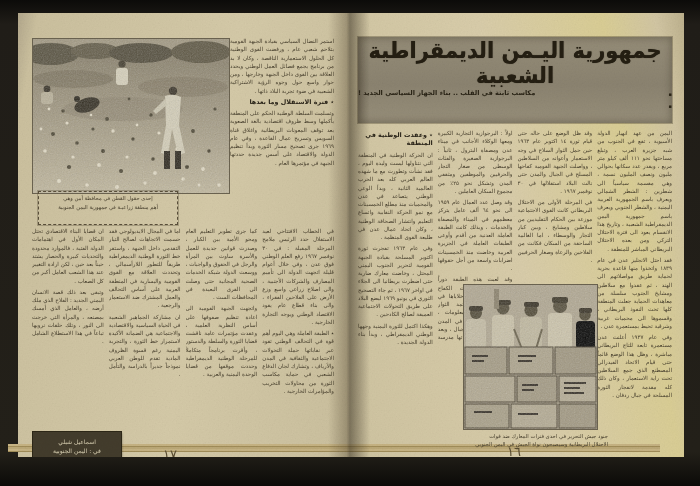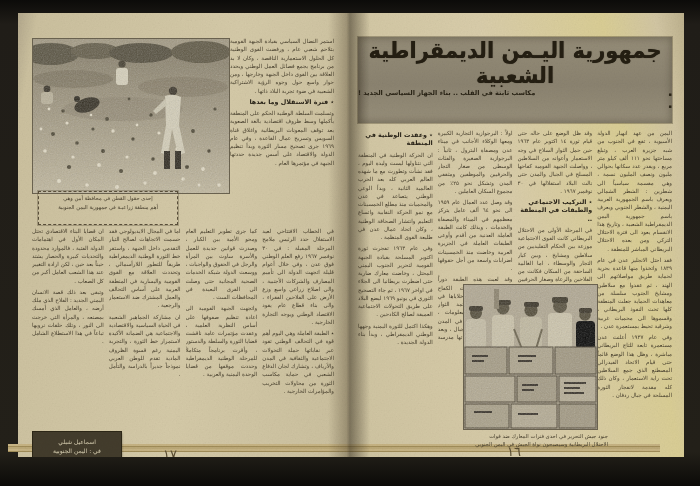--- a/index.html
+++ b/index.html
@@ -209,21 +209,20 @@
       </div>
 
       <div class="cols-right">
         <div class="rcol body-text">
           <p>اليمن من عهد انهيار الدولة الأسيوية ، تقع في الجنوب من شبه جزيرة العرب ، وتبلغ مساحتها نحو ١١١ ألف كيلو متر مربع ، ويقدر عدد سكانها بحوالي مليون ونصف المليون نسمة ، وهي مقسمة سياسياً الى شطرين : الشطر الشمالي ويعرف باسم الجمهورية العربية اليمنية ، والشطر الجنوبي ويعرف باسم جمهورية اليمن الديمقراطية الشعبية ، وتاريخ هذا الانقسام يعود الى فترة الاحتلال التركي ومن بعده الاحتلال البريطاني المباشر للمنطقة .</p>
           <p>فقد احتل الانجليز عدن في عام ١٨٣٩ واتخذوا منها قاعدة بحرية لحماية طريق مواصلاتهم الى الهند ، ثم عقدوا مع سلاطين ومشايخ الجنوب سلسلة من معاهدات الحماية جعلت المنطقة كلها تحت النفوذ البريطاني ، وقسموها الى محميات غربية وشرقية تحيط بمستعمرة عدن .</p>
           <p>وفي عام ١٩٣٧ أعلنت عدن مستعمرة تابعة للتاج البريطاني مباشرة ، وظل هذا الوضع قائماً حتى قيام الاتحاد الفيدرالي المصطنع الذي جمع السلاطين تحت راية الاستعمار ، وكان ذلك كله مقدمة لانفجار الثورة المسلحة في جبال ردفان .</p>
         </div>
         <div class="rcol short body-text">
           <p>وقد ظل الوضع على حاله حتى قيام ثورة ١٤ اكتوبر عام ١٩٦٣ حين حمل الثوار السلاح في وجه الاستعمار وأعوانه من السلاطين ، وواصلت الجبهة القومية كفاحها المسلح في الجبال والمدن حتى نالت البلاد استقلالها في ٣٠ نوفمبر ١٩٦٧ .</p>
-          <div class="col-heading">٭ التركيب الاجتماعي والطبقات في المنطقة ..</div>
           <p>في المرحلة الأولى من الاحتلال البريطاني كانت القوى الاجتماعية موزعة بين الحكام التقليديين من سلاطين ومشايخ ، وبين كبار التجار والوسطاء ، اما الغالبية الساحقة من السكان فكانت من الفلاحين والرعاة وصغار الحرفيين .</p>
         </div>
         <div class="rcol body-text">
           <p>اولاً : البرجوازية التجارية الكبيرة ومعها الوكلاء الأجانب في ميناء عدن ومصفاة البترول ، ثانياً : البرجوازية الصغيرة والفئات الوسطى من صغار التجار والحرفيين والموظفين ومثقفي المدن وتشكل نحو ٢٥٪ من مجموع السكان العاملين .</p>
           <p>وقد وصل عدد العمال عام ١٩٥٩ الى نحو ٦٤ ألف عامل يتركز معظمهم في الميناء والمصفاة والخدمات ، وبذلك كانت الطبقة العاملة العدنية من أقدم وأوعى الطبقات العاملة في الجزيرة العربية وخاضت منذ الخمسينات اضرابات واسعة من أجل حقوقها .</p>
           <p>وقد لعبت هذه الطبقة دوراً حاسماً في سنوات الكفاح المسلح ، اذ كانت خلاياها في الميناء والمصفاة تمد الثوار بالمال والسلاح والمعلومات ، وكان اضرابها العام في المدن سنداً مباشراً لجبهة الجبال ، وبعد الاستقلال صارت نقاباتها مدرسة للكوادر .</p>
         </div>
         <div class="rcol body-text">
           <div class="col-heading">٭ وعقدت الوطنية في المنطقة</div>
           <p>ان الحركة الوطنية في المنطقة التي نتناولها ليست وليدة اليوم ، فقد نشأت وتطورت مع ما شهده العالم العربي كله بعد الحرب العالمية الثانية ، وبدأ الوعي الوطني يتصاعد في عدن والمحميات منذ مطلع الخمسينات مع نمو الحركة النقابية واتساع التعليم وانتشار الصحافة الوطنية ، وكان اتحاد عمال عدن في طليعة القوى المنظمة .</p>

